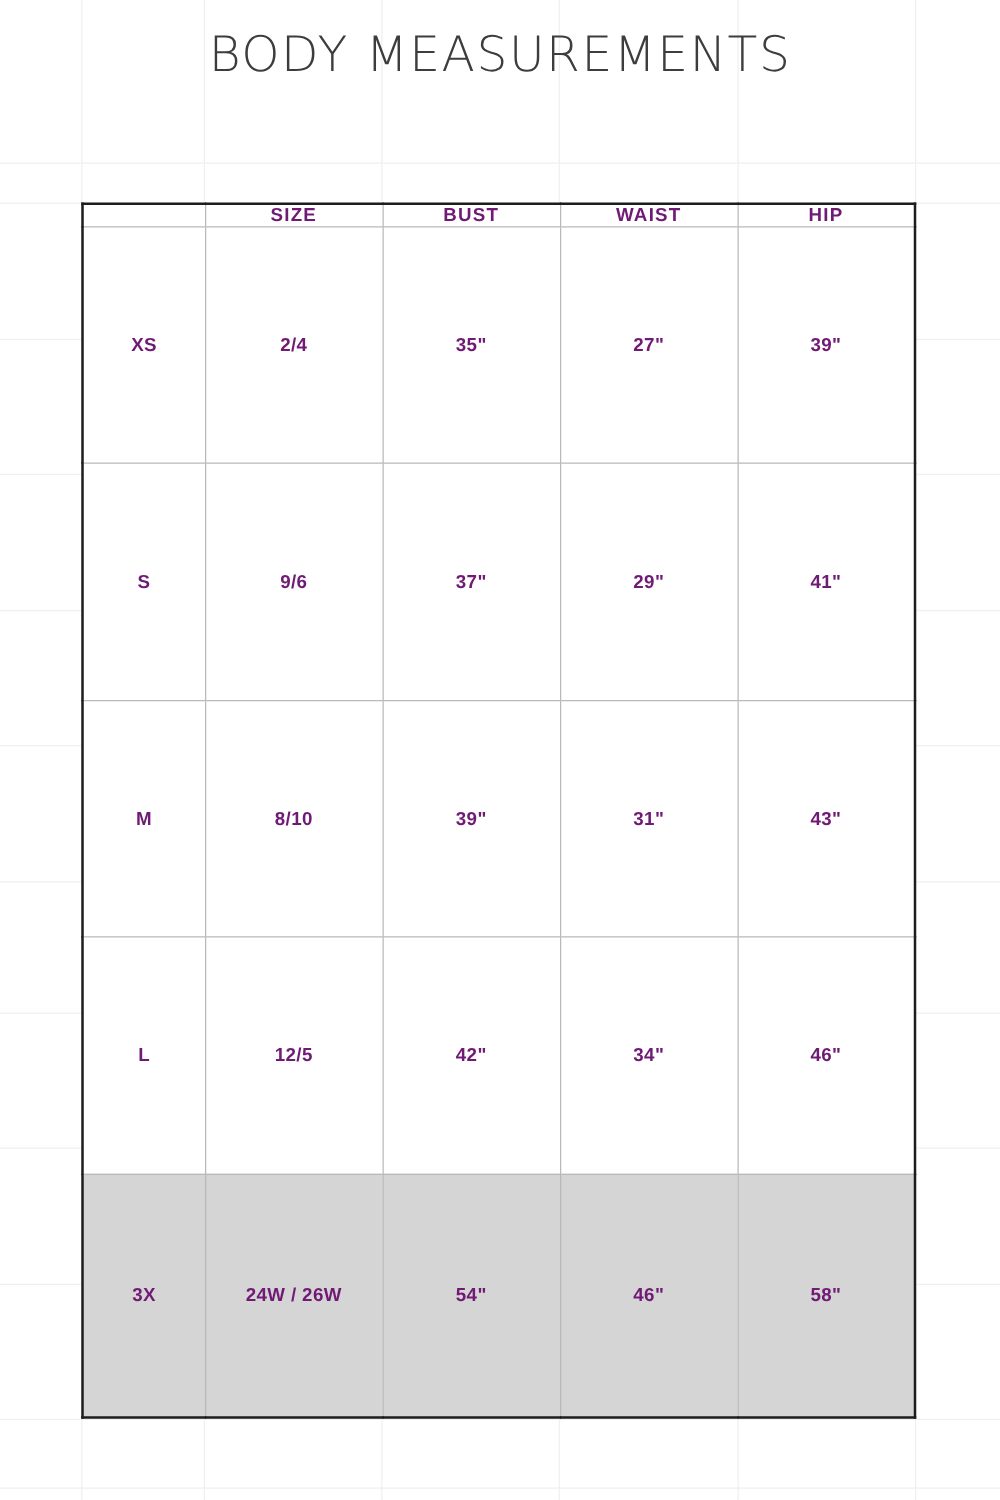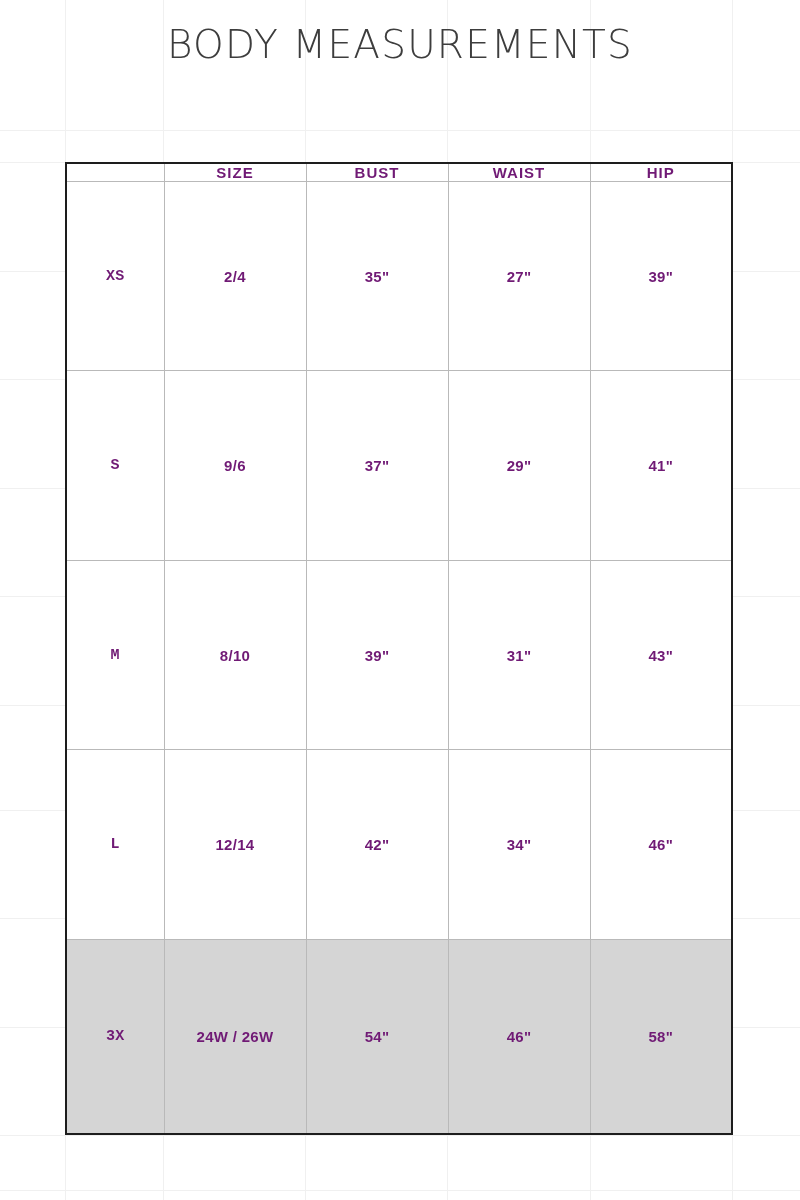--- a/index.html
+++ b/index.html
@@ -87,21 +87,20 @@
     font-size: 15px;
     font-weight: bold;
     letter-spacing: 1px;
   }
   tr.plus-row td {
     background: #d5d5d5;
   }
   td.label-cell {
     font-weight: bold;
     letter-spacing: 0.6px;
-    font-family: Liberation Mono, monospace;
   }
   td.value-cell {
     font-weight: bold;
   }
 </style>
 </head>
 <body>
 
 <div id="bg-grid">
     <div class="vline" style="left: 65px;"></div>
@@ -161,21 +160,21 @@
         </tr>
         <tr>
           <td class="label-cell">M</td>
           <td class="value-cell">8/10</td>
           <td class="value-cell">39"</td>
           <td class="value-cell">31"</td>
           <td class="value-cell">43"</td>
         </tr>
         <tr>
           <td class="label-cell">L</td>
-          <td class="value-cell">12/14</td>
+          <td class="value-cell">12/5</td>
           <td class="value-cell">42"</td>
           <td class="value-cell">34"</td>
           <td class="value-cell">46"</td>
         </tr>
         <tr class="plus-row">
           <td class="label-cell">3X</td>
           <td class="value-cell">24W / 26W</td>
           <td class="value-cell">54"</td>
           <td class="value-cell">46"</td>
           <td class="value-cell">58"</td>

